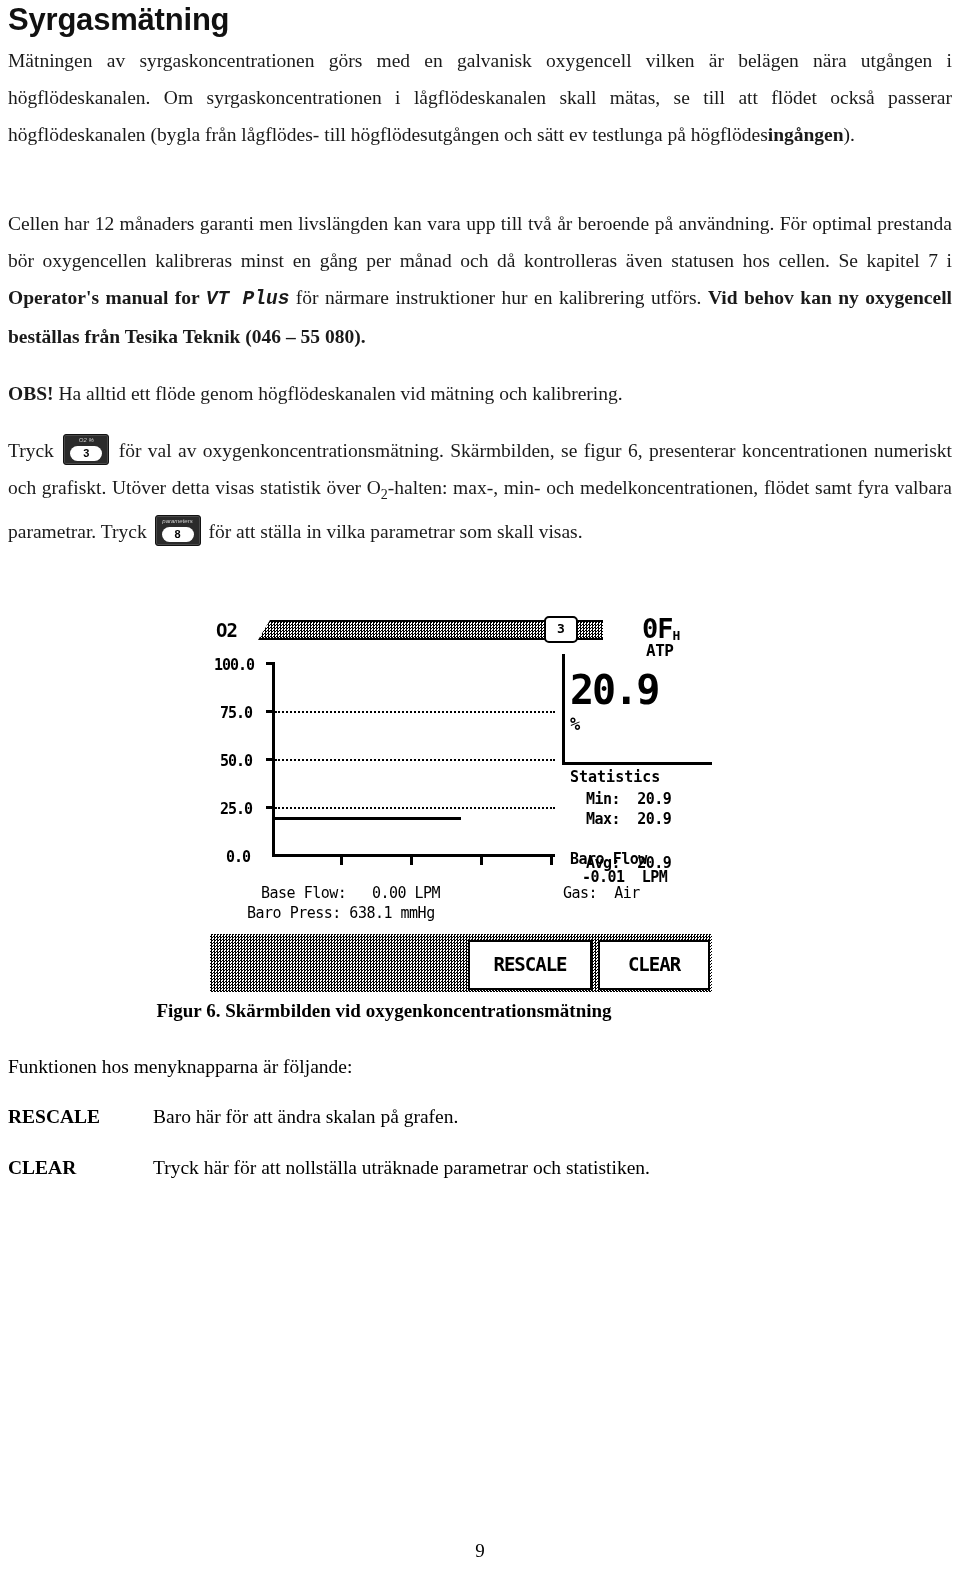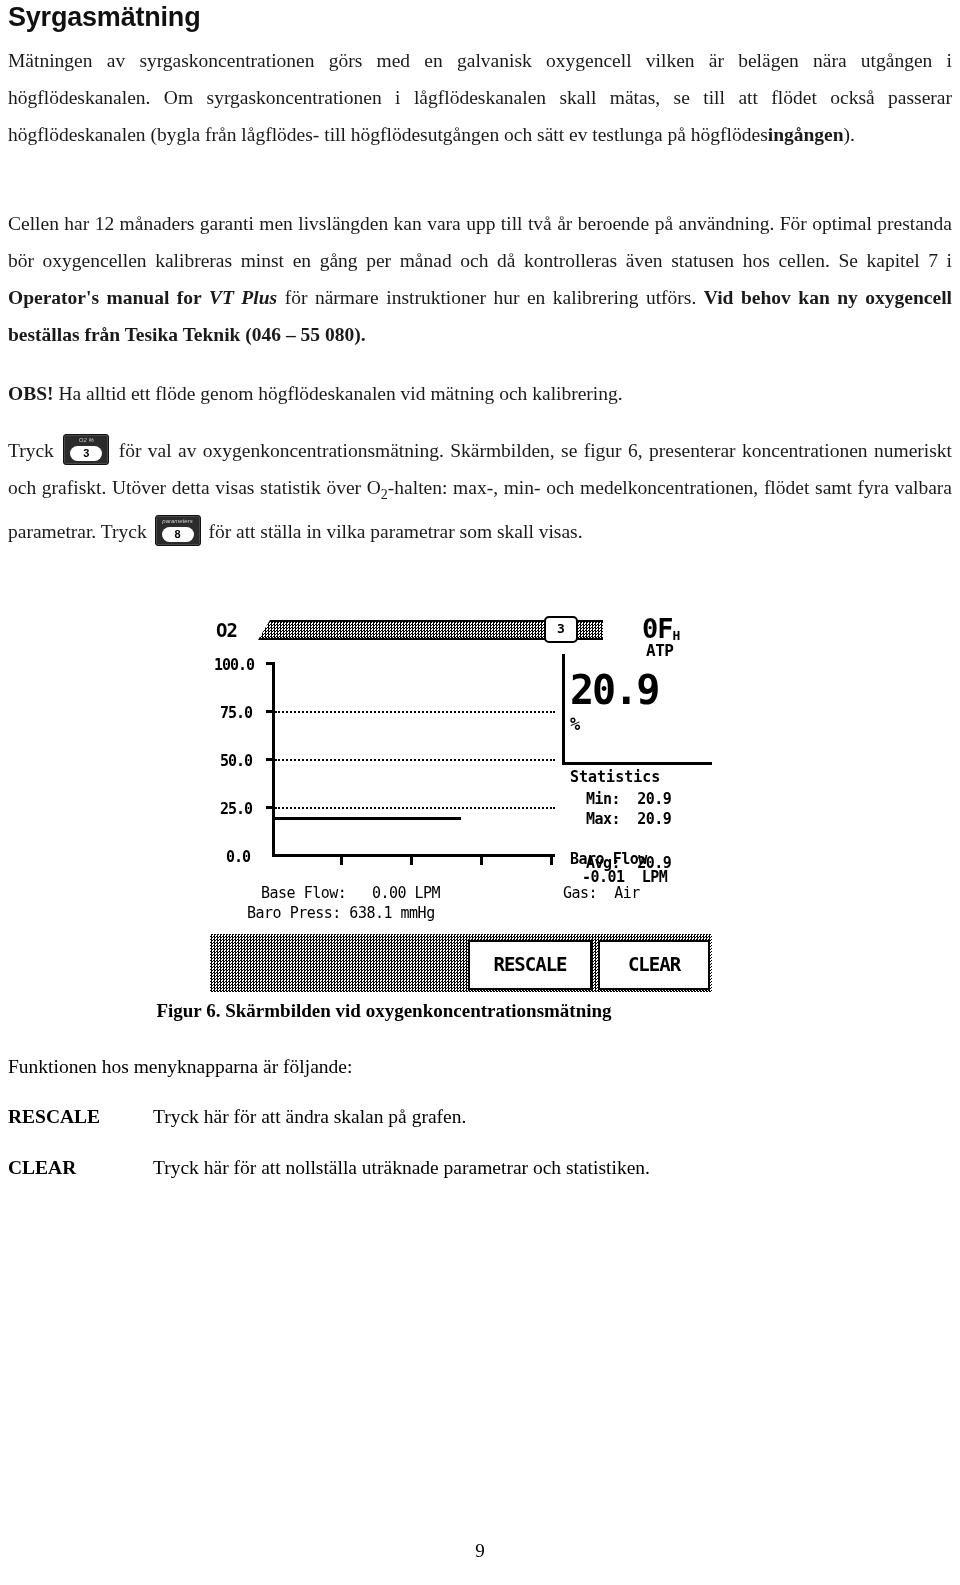--- a/index.html
+++ b/index.html
@@ -23,36 +23,36 @@
     height: 1585px;
   }
 
   
   .doc-heading {
     position: absolute;
     left: 8px;
     top: 2px;
     font-family: "Liberation Sans", sans-serif;
     font-weight: bold;
-    font-size: 27px;
+    font-size: 31px;
     letter-spacing: -0.2px;
     color: #111;
   }
 
   
   .para {
     position: absolute;
     font-family: "Liberation Serif", serif;
     font-size: 19.5px;
     line-height: 37px;
     color: #1a1a1a;
     text-align: justify;
   }
   .para b { font-weight: bold; }
-  .para i { font-style: italic; }
+  .para i { font-style: italic; font-family: Liberation Mono, monospace; }
   .nojust { text-align: left; }
 
   #para-intro { left: 8px; top: 42px; width: 944px; }
   #para-cell  { left: 8px; top: 205px; width: 944px; }
   #para-obs   { left: 8px; top: 375px; width: 944px; }
   #para-press { left: 8px; top: 432px; width: 944px; }
 
   .sub { font-size: 0.72em; vertical-align: sub; }
 
   
@@ -436,21 +436,21 @@
     </div>
 
   </div>
 
   <div class="caption">Figur 6. Skärmbilden vid oxygenkoncentrationsmätning</div>
 
   <div class="legend-intro">Funktionen hos menyknapparna är följande:</div>
 
   <div class="legend-row" id="legend-row-0">
     <span class="legend-key">RESCALE</span>
-    <span class="legend-desc">Tryck här för att ändra skalan på grafen.</span>
+    <span class="legend-desc">Baro här för att ändra skalan på grafen.</span>
   </div>
   <div class="legend-row" id="legend-row-1">
     <span class="legend-key">CLEAR</span>
     <span class="legend-desc">Tryck här för att nollställa uträknade parametrar och statistiken.</span>
   </div>
 
   <div class="pagenum">9</div>
 
 </div>
 

